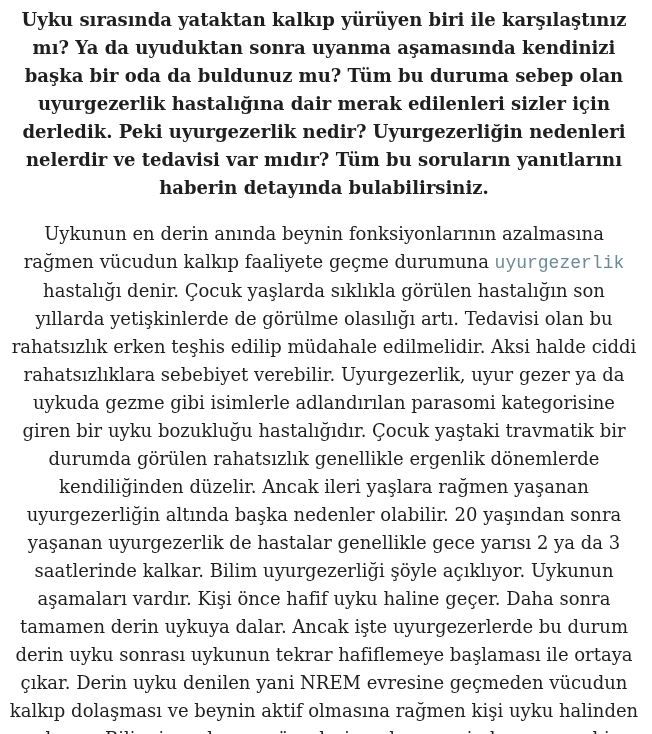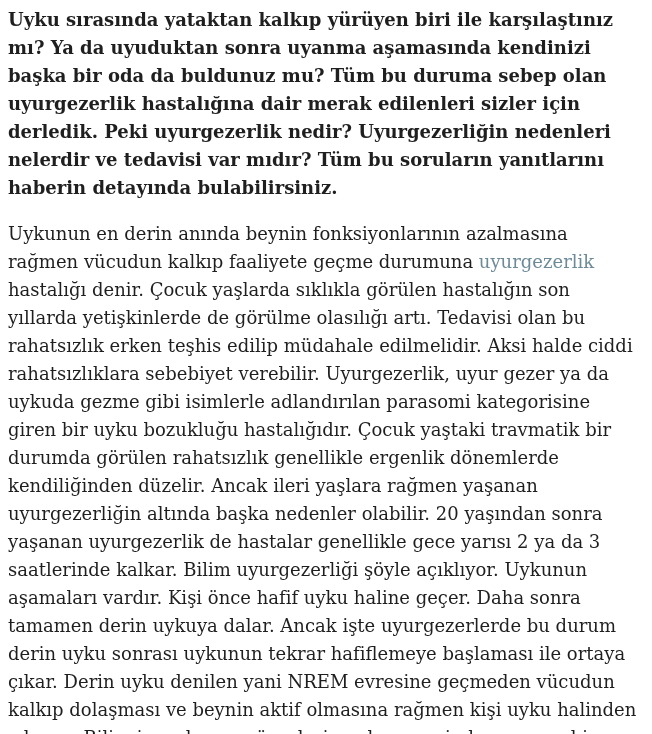--- a/index.html
+++ b/index.html
@@ -15,34 +15,35 @@
   body {
     width: 652px;
     min-height: 734px;
     padding: 6px 12px 6px 8px;
   }
   article { width: 632px; }
   p {
     font-size: 18px;
     line-height: 28px;
     color: var(--text-color);
-    text-align: left;
+    text-align: center;
     letter-spacing: 0;
   }
   p.intro {
     font-weight: 700;
     margin-bottom: 18px;
   }
   p.body-text {
     font-weight: 400;
   }
   a.inline-link {
     color: var(--link-color);
     text-decoration: none;
     cursor: pointer;
+    font-family: Liberation Mono, monospace;
   }
 </style>
 </head>
 <body>
 
 <article>
   <p class="intro">Uyku sırasında yataktan kalkıp yürüyen biri ile karşılaştınız mı? Ya da uyuduktan sonra uyanma aşamasında kendinizi başka bir oda da buldunuz mu? Tüm bu duruma sebep olan uyurgezerlik hastalığına dair merak edilenleri sizler için derledik. Peki uyurgezerlik nedir? Uyurgezerliğin nedenleri nelerdir ve tedavisi var mıdır? Tüm bu soruların yanıtlarını haberin detayında bulabilirsiniz.</p>
   <p class="body-text"><span>Uykunun en derin anında beynin fonksiyonlarının azalmasına rağmen vücudun kalkıp faaliyete geçme durumuna </span><a class="inline-link" href="#">uyurgezerlik</a><span> hastalığı denir. Çocuk yaşlarda sıklıkla görülen hastalığın son yıllarda yetişkinlerde de görülme olasılığı artı. Tedavisi olan bu rahatsızlık erken teşhis edilip müdahale edilmelidir. Aksi halde ciddi rahatsızlıklara sebebiyet verebilir. Uyurgezerlik, uyur gezer ya da uykuda gezme gibi isimlerle adlandırılan parasomi kategorisine giren bir uyku bozukluğu hastalığıdır. Çocuk yaştaki travmatik bir durumda görülen rahatsızlık genellikle ergenlik dönemlerde kendiliğinden düzelir. Ancak ileri yaşlara rağmen yaşanan uyurgezerliğin altında başka nedenler olabilir. 20 yaşından sonra yaşanan uyurgezerlik de hastalar genellikle gece yarısı 2 ya da 3 saatlerinde kalkar. Bilim uyurgezerliği şöyle açıklıyor. Uykunun aşamaları vardır. Kişi önce hafif uyku haline geçer. Daha sonra tamamen derin uykuya dalar. Ancak işte uyurgezerlerde bu durum derin uyku sonrası uykunun tekrar hafiflemeye başlaması ile ortaya çıkar. Derin uyku denilen yani NREM evresine geçmeden vücudun kalkıp dolaşması ve beynin aktif olmasına rağmen kişi uyku halinden çıkmaz. Bilim insanlarına göre derin uyku evresinde yaşanan bir komplikasyon sonrası kişi uyurgezer olur. Ancak bunu tam olarak neyin tetiklediği bilinmese de bazı nedenler öne sürülür.</span></p>
 </article>
 

